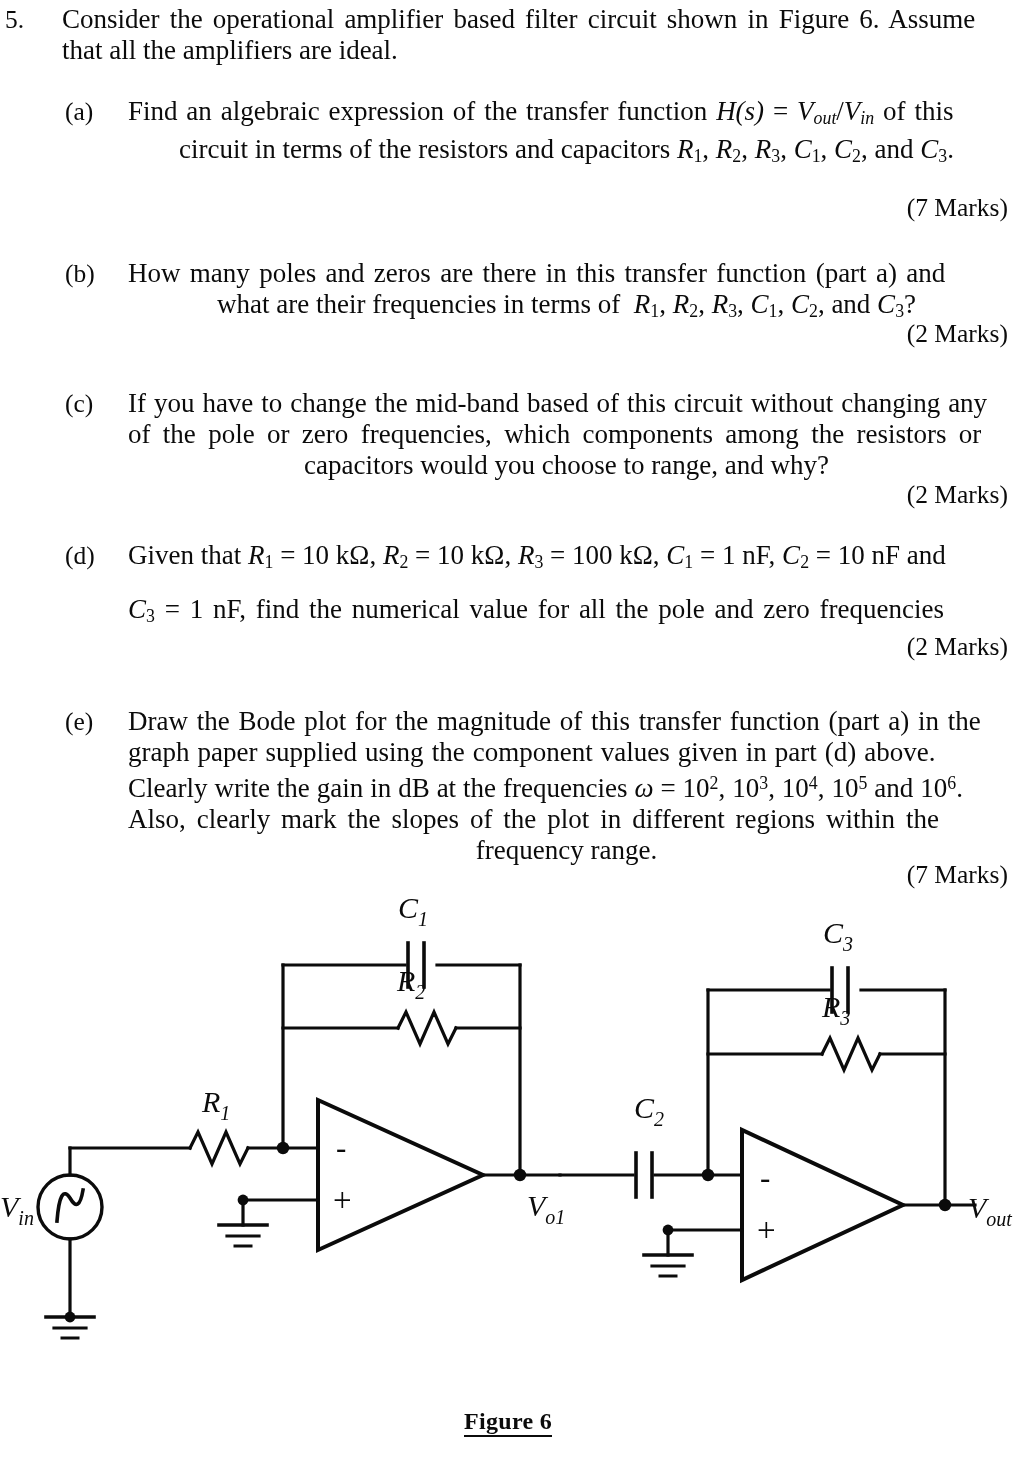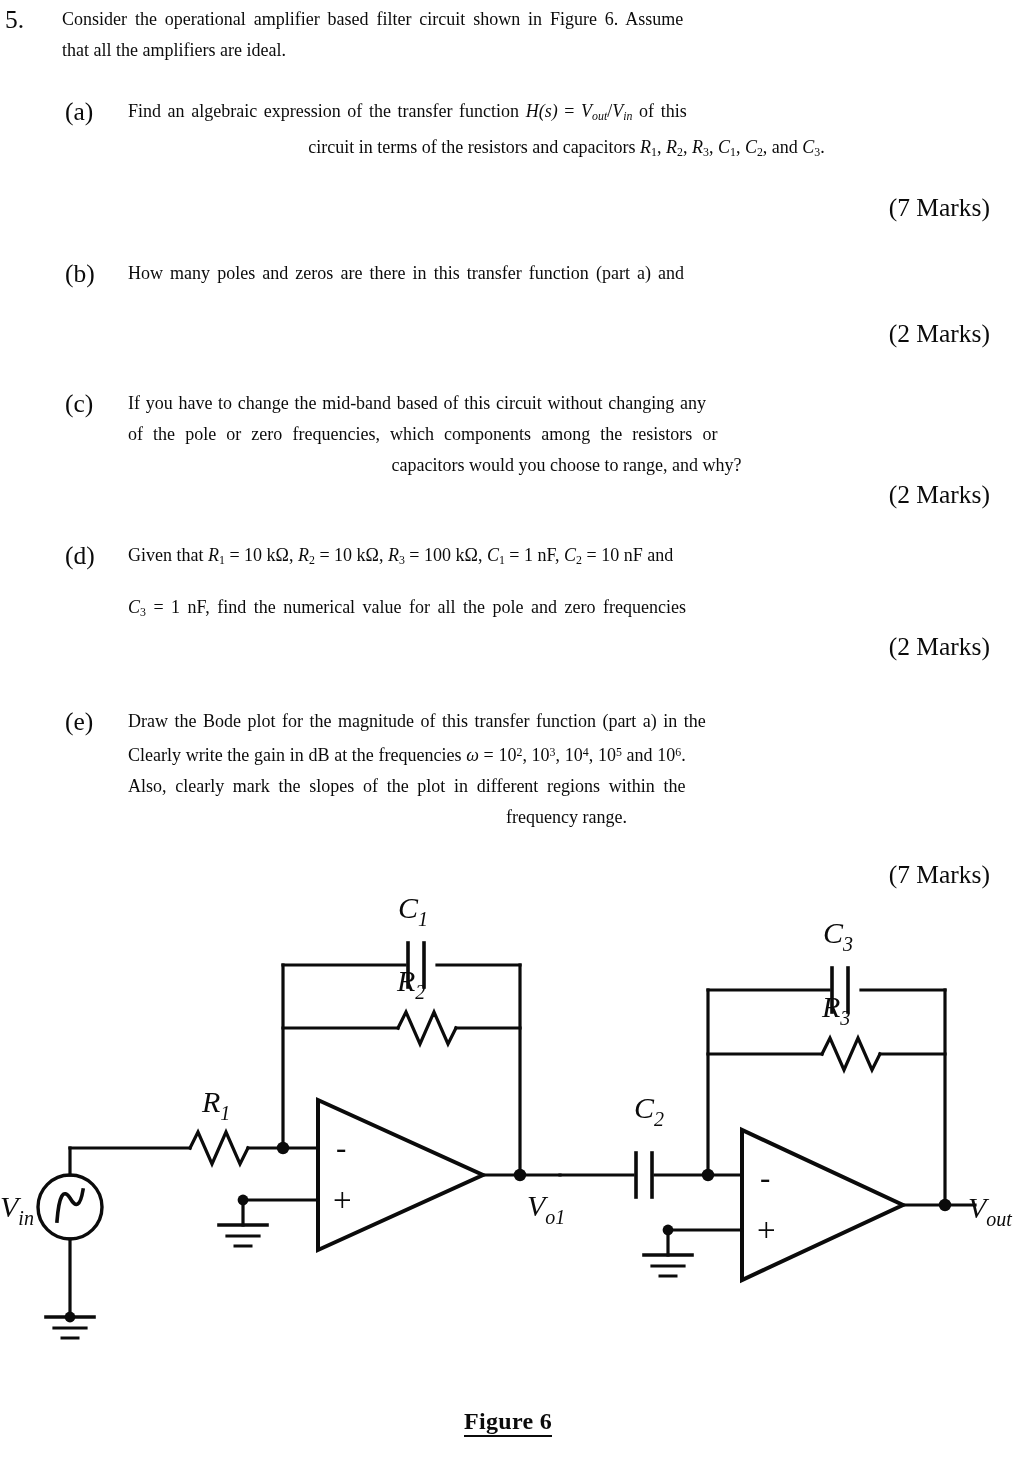--- a/index.html
+++ b/index.html
@@ -36,33 +36,33 @@
   }
 
   .q-letter {
     width: 63px;
     flex: 0 0 63px;
     font-size: 25.5px;
     line-height: 31px;
   }
 
   .q-body {
-    font-size: 18px;
+    font-size: 27px;
     line-height: 31px;
     text-align: justify;
     text-justify: inter-word;
   }
 
   .q-body .last-line {
     text-align: center;
   }
 
   .marks {
     position: absolute;
-    right: 26px;
+    right: 8px;
     font-size: 25.5px;
     line-height: 31px;
   }
 
   i.var {
     font-style: italic;
   }
   sub {
     font-size: 0.66em;
     vertical-align: -0.22em;
@@ -124,20 +124,21 @@
       <span class="jline" style="word-spacing:2.1px;">Find an algebraic expression of the transfer function <i class="var">H(s)</i> = <i class="var">V<sub>out</sub></i>/<i class="var">V<sub>in</sub></i> of this</span>
       <span class="jline last-line">circuit in terms of the resistors and capacitors <i class="var">R</i><sub>1</sub>, <i class="var">R</i><sub>2</sub>, <i class="var">R</i><sub>3</sub>, <i class="var">C</i><sub>1</sub>, <i class="var">C</i><sub>2</sub>, and <i class="var">C</i><sub>3</sub>.</span>
     </div>
   </div>
   <div class="marks" style="top:192px;">(7 Marks)</div>
 
   <div class="q-row" style="left:65px; top:258px; width:940px;">
     <div class="q-letter">(b)</div>
     <div class="q-body" style="width:877px;">
       <span class="jline" style="word-spacing:2.6px;">How many poles and zeros are there in this transfer function (part a) and</span>
+      <span class="jline last-line">what are their frequencies in terms of&nbsp; <i class="var">R</i><sub>1</sub>, <i class="var">R</i><sub>2</sub>, <i class="var">R</i><sub>3</sub>, <i class="var">C</i><sub>1</sub>, <i class="var">C</i><sub>2</sub>, and <i class="var">C</i><sub>3</sub>?</span>
     </div>
   </div>
   <div class="marks" style="top:318px;">(2 Marks)</div>
 
   <div class="q-row" style="left:65px; top:388px; width:940px;">
     <div class="q-letter">(c)</div>
     <div class="q-body" style="width:877px;">
       <span class="jline" style="word-spacing:1.2px;">If you have to change the mid-band based of this circuit without changing any</span>
       <span class="jline" style="word-spacing:5.6px;">of the pole or zero frequencies, which components among the resistors or</span>
       <span class="jline last-line">capacitors would you choose to range, and why?</span>
@@ -151,20 +152,21 @@
       <span class="jline">Given that <i class="var">R</i><sub>1</sub> = 10 kΩ, <i class="var">R</i><sub>2</sub> = 10 kΩ, <i class="var">R</i><sub>3</sub> = 100 kΩ, <i class="var">C</i><sub>1</sub> = 1 nF, <i class="var">C</i><sub>2</sub> = 10 nF and</span>
       <span class="jline" style="word-spacing:3.0px;margin-top:16px;"><i class="var">C</i><sub>3</sub> = 1 nF, find the numerical value for all the pole and zero frequencies</span>
     </div>
   </div>
   <div class="marks" style="top:631px;">(2 Marks)</div>
 
   <div class="q-row" style="left:65px; top:706px; width:940px;">
     <div class="q-letter">(e)</div>
     <div class="q-body" style="width:877px;">
       <span class="jline" style="word-spacing:2.0px;">Draw the Bode plot for the magnitude of this transfer function (part a) in the</span>
+      <span class="jline" style="word-spacing:1.3px;">graph paper supplied using the component values given in part (d) above.</span>
       <span class="jline" style="word-spacing:0.2px;">Clearly write the gain in dB at the frequencies <i class="var">ω</i> = 10<sup>2</sup>, 10<sup>3</sup>, 10<sup>4</sup>, 10<sup>5</sup> and 10<sup>6</sup>.</span>
       <span class="jline" style="word-spacing:4.2px;">Also, clearly mark the slopes of the plot in different regions within the</span>
       <span class="jline last-line">frequency range.</span>
     </div>
   </div>
   <div class="marks" style="top:859px;">(7 Marks)</div>
 
   <div id="figure-wrap">
     <svg id="circuit-svg" width="1016" height="500" viewBox="0 0 1016 500" xmlns="http://www.w3.org/2000/svg">
       <g fill="none" stroke="#0b0b0b" stroke-width="3.2" stroke-linecap="square" stroke-linejoin="miter">

